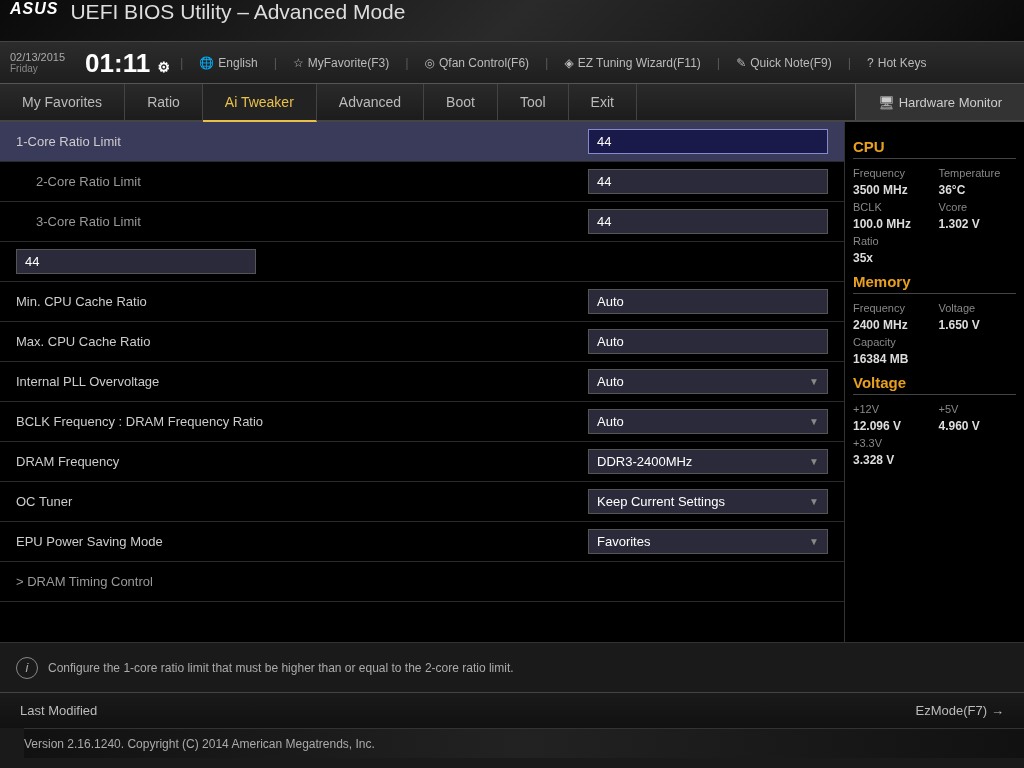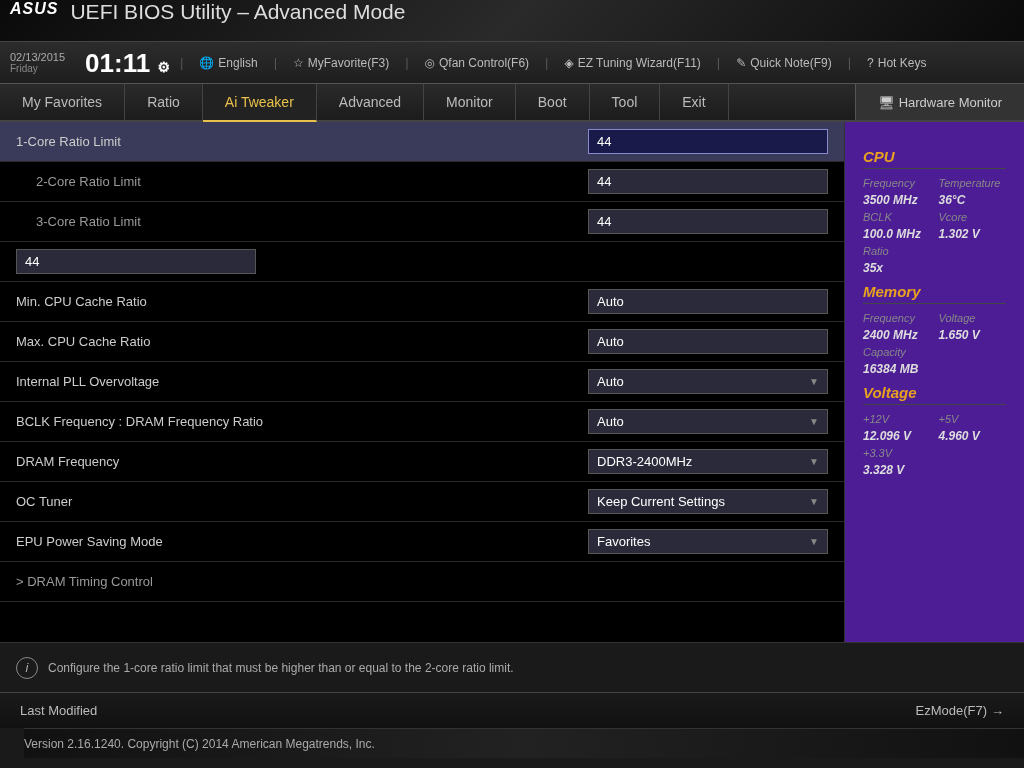--- a/index.html
+++ b/index.html
@@ -165,25 +165,24 @@
       display: flex;
       align-items: center;
       justify-content: space-between;
       cursor: pointer;
     }
     .dropdown-arrow { color: #888; font-size: 10px; }
 
     
     #sidebar {
       width: 180px;
-      background: #4c1d95;
+      background: #000000;
       border-left: 1px solid #333;
-      padding: 18px;
+      padding: 8px;
       overflow-y: auto;
-      font-style: italic;
     }
     .monitor-section-title {
       color: #e8a020;
       font-size: 15px;
       font-weight: bold;
       margin: 8px 0 6px 0;
       border-bottom: 1px solid #444;
       padding-bottom: 3px;
     }
     .monitor-grid {
@@ -315,21 +314,20 @@
     <span>?</span>
     <span>Hot Keys</span>
   </div>
 </div>
 
 <div id="nav">
   <div class="nav-tab">My Favorites</div>
   <div class="nav-tab">Ratio</div>
   <div class="nav-tab active">Ai Tweaker</div>
   <div class="nav-tab">Advanced</div>
-  <div class="nav-tab">Monitor</div>
   <div class="nav-tab">Boot</div>
   <div class="nav-tab">Tool</div>
   <div class="nav-tab">Exit</div>
   <div class="nav-tab hardware-monitor">
     <span style="margin-right:4px;">🖥</span>
     <span>Hardware Monitor</span>
   </div>
 </div>
 
 <div id="main" style="height: 520px; display:flex;">

